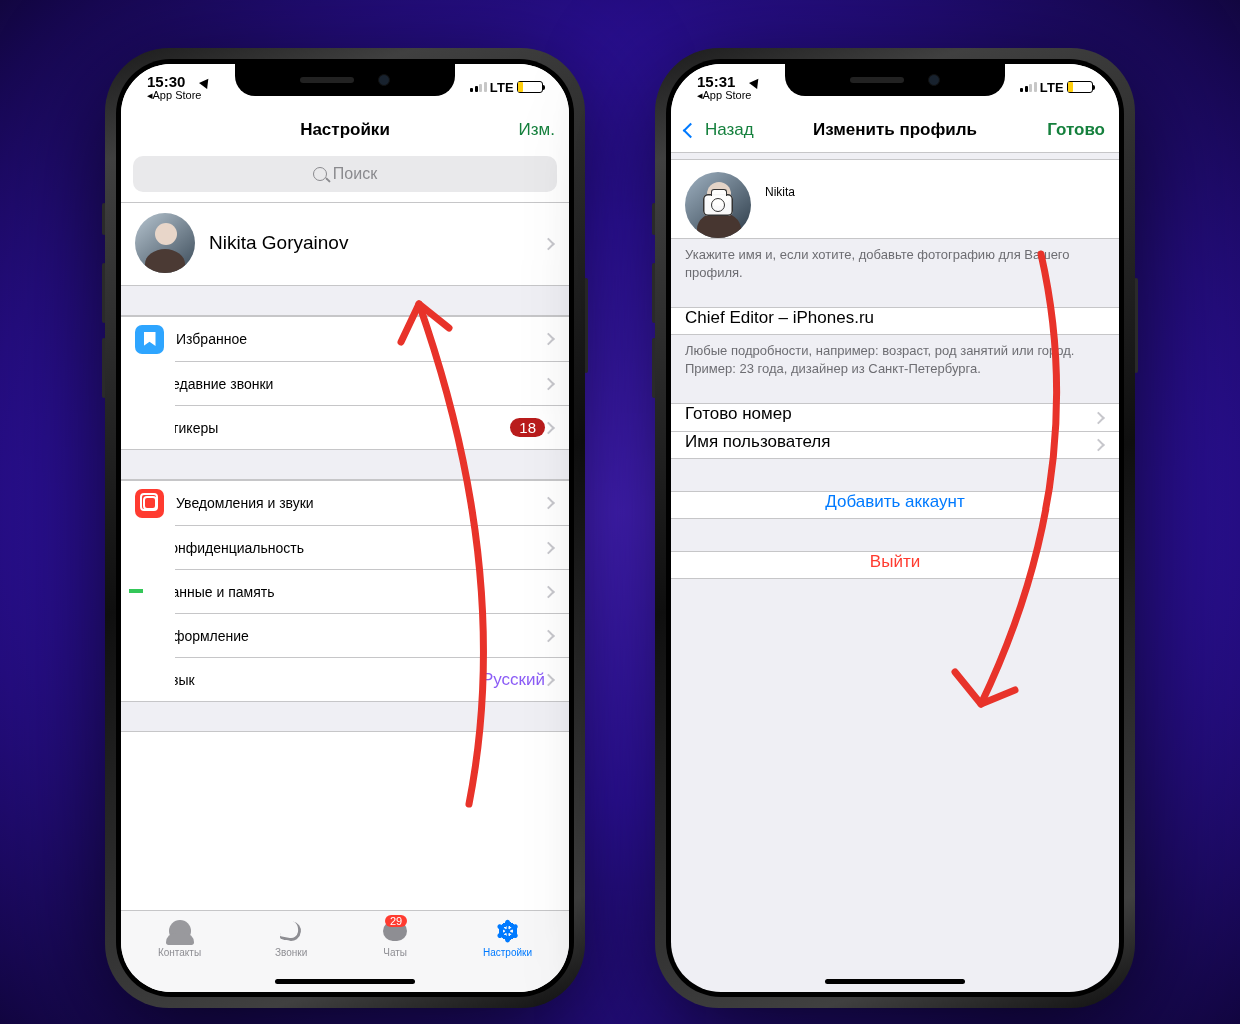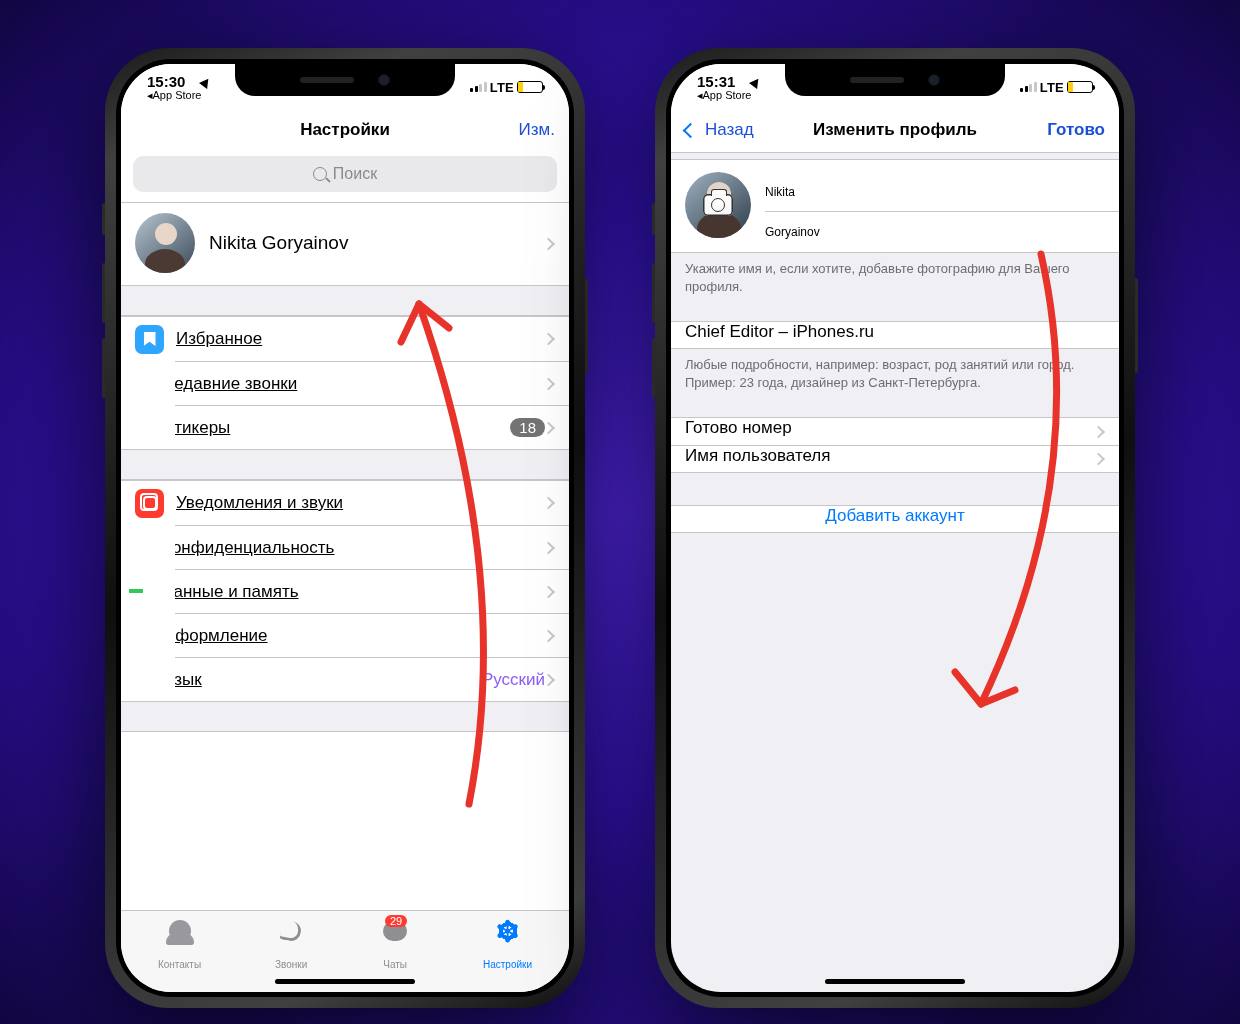--- a/index.html
+++ b/index.html
@@ -73,21 +73,21 @@
 .battery{width:26px;height:12px;border:1px solid #000;border-radius:3px;position:relative;}
 .battery::after{content:"";position:absolute;right:-3px;top:3px;width:2px;height:5px;background:#000;border-radius:0 2px 2px 0;}
 .battery i{display:block;height:100%;width:22%;background:#ffcf0d;border-radius:1px;}
 
 
 .nav{
   height:44px; display:flex; align-items:center; justify-content:space-between;
   padding: 0 14px; border-bottom: none;
 }
 .nav-title{font-size:17px;font-weight:600;position:absolute;left:0;right:0;text-align:center;pointer-events:none;}
-.nav-left,.nav-right{font-size:17px;color:#1d4ed8;z-index:1;}
+.nav-left,.nav-right{font-size:17px;color:#15803d;z-index:1;}
 .nav-left{display:flex;align-items:center;gap:9px;}
 .nav-right.bold{font-weight:600;}
 .chevron-back{display:inline-block;width:11px;height:11px;border-left:2.5px solid #007AFF;border-bottom:2.5px solid #007AFF;transform:rotate(45deg);}
 
 
 .search-wrap{padding: 4px 12px 10px;background:#fff;}
 .search{
   height:36px;background:#E9E9EB;border-radius:10px;display:flex;align-items:center;justify-content:center;gap:6px;
   color:#8A8A8E;font-size:16px;
 }
@@ -108,39 +108,39 @@
 .section-gap{height:30px;background:#EFEFF4;border-top:0.5px solid transparent;border-bottom:0.5px solid #C6C6C8;}
 .cell{
   height:44px;background:#fff;display:flex;align-items:center;padding:0 14px 0 14px;position:relative;
 }
 .cell + .cell{border-top:0.5px solid #C6C6C8;margin-left:54px;padding-left:0;}
 .cell + .cell::before{content:"";position:absolute;left:-54px;top:0;bottom:0;width:54px;background:#fff;}
 .cell + .cell .app-icon{margin-left:-54px;}
 .group{border-top:0.5px solid #C6C6C8;border-bottom:0.5px solid #C6C6C8;}
 .group .cell:first-child{padding-left:14px;}
 .app-icon{width:29px;height:29px;border-radius:7px;margin-right:12px;display:flex;align-items:center;justify-content:center;color:#fff;flex-shrink:0;}
-.cell .label{font-size:17px;flex:1;text-decoration:underline;}
+.cell .label{font-size:14px;flex:1;}
 .cell .detail{font-size:17px;color:#8b5cf6;margin-right:10px;}
-.badge-blue{background:#737373;color:#fff;border-radius:12px;padding:1px 9px;font-size:15px;font-weight:500;margin-right:10px;}
+.badge-blue{background:#b91c1c;color:#fff;border-radius:12px;padding:1px 9px;font-size:15px;font-weight:500;margin-right:10px;}
 
 
 .scell{height:28px;background:#fff;display:flex;align-items:flex-start;padding:0 14px;position:relative;border-top:0.5px solid #C6C6C8;}
 .scell:last-child{border-bottom:0.5px solid #C6C6C8;}
 .scell .label{font-size:17px;flex:1;}
 .footer-text{padding:7px 14px 4px;font-size:13px;color:#6D6D72;line-height:1.35;background:#EFEFF4;}
 .center-cell{justify-content:center;}
 .blue-text{color:#007AFF;font-size:17px;}
 .red-text{color:#FF3B30;font-size:17px;}
 
 
 .tabbar{
   position:absolute;bottom:0;left:0;right:0;height:82px;background:rgba(247,247,248,0.94);border-top:0.5px solid #C6C6C8;
   display:flex;justify-content:space-around;padding-top:6px;
 }
-.tab{display:flex;flex-direction:column;align-items:center;gap:14px;color:#8E8E93;font-size:10px;position:relative;}
+.tab{display:flex;flex-direction:column;align-items:center;gap:2px;color:#8E8E93;font-size:10px;position:relative;}
 .tab.active{color:#007AFF;}
 .tab-ico{width:28px;height:28px;display:flex;align-items:center;justify-content:center;}
 .home-ind{position:absolute;bottom:8px;left:50%;transform:translateX(-50%);width:140px;height:5px;background:#000;border-radius:4px;}
 .tab-badge{position:absolute;top:-2px;right:2px;background:#FF3B30;color:#fff;font-size:11px;border-radius:10px;padding:0 5px;font-weight:500;}
 
 
 .edit-head{display:flex;align-items:flex-start;padding:12px 0 0 14px;gap:14px;background:#fff;border-top:0.5px solid #C6C6C8;}
 .avatar2{width:66px;height:66px;border-radius:50%;background:linear-gradient(140deg,#a0b2c2,#2b3a47);position:relative;overflow:hidden;display:flex;align-items:center;justify-content:center;}
 .avatar2::before{content:"";position:absolute;top:10px;left:22px;width:24px;height:24px;border-radius:50%;background:#e4d4c7;}
 .avatar2::after{content:"";position:absolute;bottom:-8px;left:12px;width:44px;height:34px;border-radius:50% 50% 0 0;background:#473630;}
@@ -407,23 +407,20 @@
     <div style="height:6px;"></div>
 
     <div class="edit-head" style="border-bottom:0.5px solid #C6C6C8;">
       <div class="avatar2">
         <div class="cam-overlay"></div>
       </div>
       <div class="name-fields">
         <div class="nf">
                 <span>Nikita</span>
               </div>
-        <div class="nf">
-                <span>Goryainov</span>
-              </div>
       </div>
     </div>
     <div class="footer-text">Укажите имя и, если хотите, добавьте фотографию для Вашего профиля.</div>
 
     <div style="height:22px;"></div>
 
     <div class="scell" style="border-bottom:0.5px solid #C6C6C8;">
       <span class="label">Chief Editor – iPhones.ru</span>
     </div>
     <div class="footer-text" style="white-space:pre-line;">Любые подробности, например: возраст, род занятий или город.
@@ -441,20 +438,23 @@
     </div>
 
     <div style="height:32px;"></div>
 
     <div class="scell center-cell" style="border-bottom:0.5px solid #C6C6C8;">
       <span class="blue-text">Добавить аккаунт</span>
     </div>
 
     <div style="height:32px;"></div>
 
+    <div class="scell center-cell" style="border-bottom:0.5px solid #C6C6C8;">
+      <span class="red-text">Выйти</span>
+    </div>
 
     <div class="home-ind" style="position:absolute;"></div>
 
     <svg class="anno" style="left:170px;top:170px;" width="260" height="520">
       <path d="M 200 20 Q 250 240 140 470" stroke="#E8332A" stroke-width="7" fill="none" stroke-linecap="round"></path>
       <path d="M 140 470 l -26 -32 M 140 470 l 34 -14" stroke="#E8332A" stroke-width="7" fill="none" stroke-linecap="round"></path>
     </svg>
 
   </div>
       </div>

